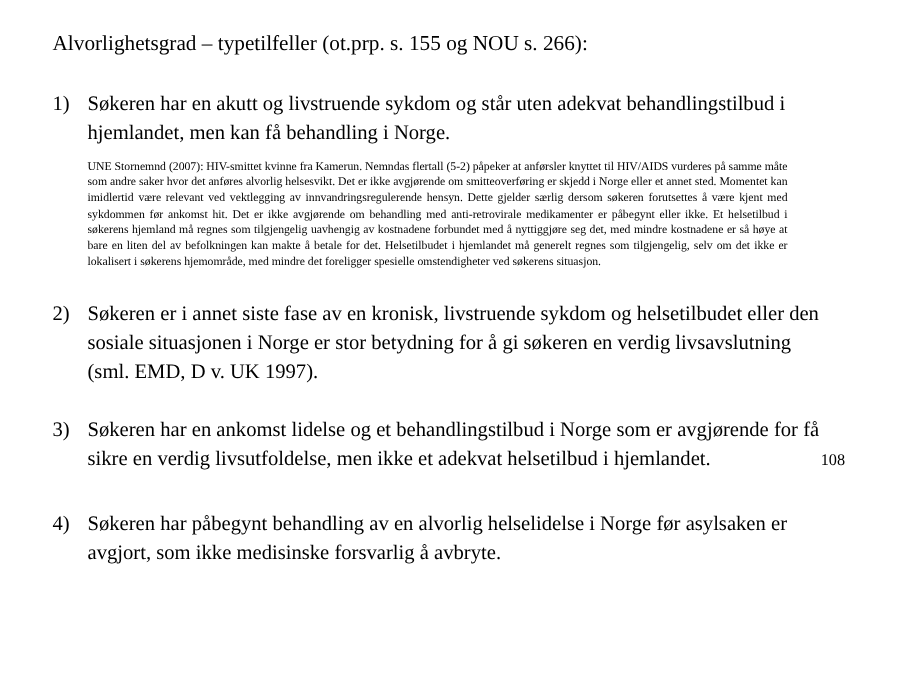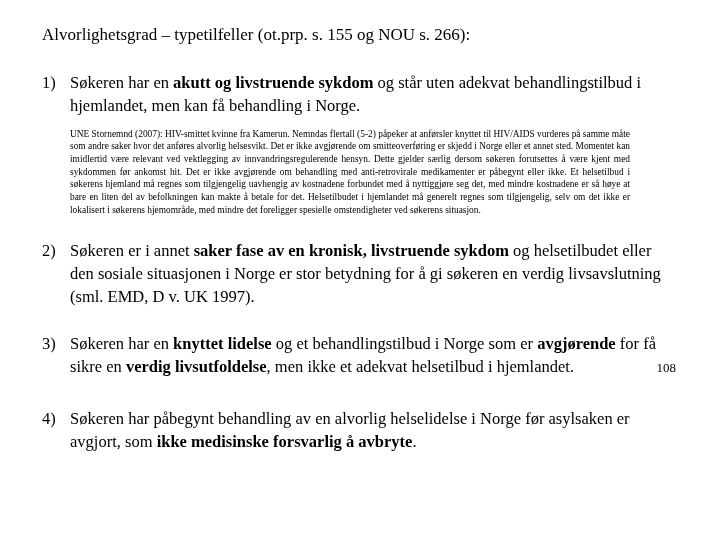--- a/index.html
+++ b/index.html
@@ -50,44 +50,44 @@
     margin: 10px 0 24px 28px;
     max-width: 560px;
     font-family: Liberation Serif, serif;
   }
   .page-number {
     position: absolute;
     right: 44px;
     bottom: 26px;
     font-size: 13px;
   }
-  .seg-bold { font-weight: bold; }
+  .seg-bold { font-weight: normal; }
 </style>
 </head>
 <body>
 
 <div class="slide">
 
   <h1 class="title">Alvorlighetsgrad – typetilfeller (ot.prp. s. 155 og NOU s. 266):</h1>
 
   <div class="item item-1">
     <span class="item-number">1)</span>
     <span class="item-text"><span>Søkeren har en </span><span class="seg-bold">akutt og livstruende sykdom</span><span> og står uten adekvat behandlingstilbud i hjemlandet, men kan få behandling i Norge.</span></span>
   </div>
 
   <p class="note">UNE Stornemnd (2007): HIV-smittet kvinne fra Kamerun. Nemndas flertall (5-2) påpeker at anførsler knyttet til HIV/AIDS vurderes på samme måte som andre saker hvor det anføres alvorlig helsesvikt. Det er ikke avgjørende om smitteoverføring er skjedd i Norge eller et annet sted. Momentet kan imidlertid være relevant ved vektlegging av innvandringsregulerende hensyn. Dette gjelder særlig dersom søkeren forutsettes å være kjent med sykdommen før ankomst hit. Det er ikke avgjørende om behandling med anti-retrovirale medikamenter er påbegynt eller ikke. Et helsetilbud i søkerens hjemland må regnes som tilgjengelig uavhengig av kostnadene forbundet med å nyttiggjøre seg det, med mindre kostnadene er så høye at bare en liten del av befolkningen kan makte å betale for det. Helsetilbudet i hjemlandet må generelt regnes som tilgjengelig, selv om det ikke er lokalisert i søkerens hjemområde, med mindre det foreligger spesielle omstendigheter ved søkerens situasjon.</p>
 
   <div class="item item-2">
     <span class="item-number">2)</span>
-    <span class="item-text"><span>Søkeren er i annet </span><span class="seg-bold">saker fase av en kronisk, livstruende sykdom</span><span> og helsetilbudet eller den sosiale situasjonen i Norge er stor betydning for å gi søkeren en verdig livsavslutning (sml. EMD, D v. UK 1997).</span></span>
+    <span class="item-text"><span>Søkeren er i annet </span><span class="seg-bold">siste fase av en kronisk, livstruende sykdom</span><span> og helsetilbudet eller den sosiale situasjonen i Norge er stor betydning for å gi søkeren en verdig livsavslutning (sml. EMD, D v. UK 1997).</span></span>
   </div>
 
   <div class="item item-3">
     <span class="item-number">3)</span>
-    <span class="item-text"><span>Søkeren har en </span><span class="seg-bold">knyttet lidelse</span><span> og et behandlingstilbud i Norge som er </span><span class="seg-bold">avgjørende</span><span> for få sikre en </span><span class="seg-bold">verdig livsutfoldelse</span><span>, men ikke et adekvat helsetilbud i hjemlandet.</span></span>
+    <span class="item-text"><span>Søkeren har en </span><span class="seg-bold">ankomst lidelse</span><span> og et behandlingstilbud i Norge som er </span><span class="seg-bold">avgjørende</span><span> for få sikre en </span><span class="seg-bold">verdig livsutfoldelse</span><span>, men ikke et adekvat helsetilbud i hjemlandet.</span></span>
   </div>
 
   <div class="item item-4">
     <span class="item-number">4)</span>
     <span class="item-text"><span>Søkeren har påbegynt behandling av en alvorlig helselidelse i Norge før asylsaken er avgjort, som </span><span class="seg-bold">ikke medisinske forsvarlig å avbryte</span><span>.</span></span>
   </div>
 
   <div class="page-number">108</div>
 
 </div>

